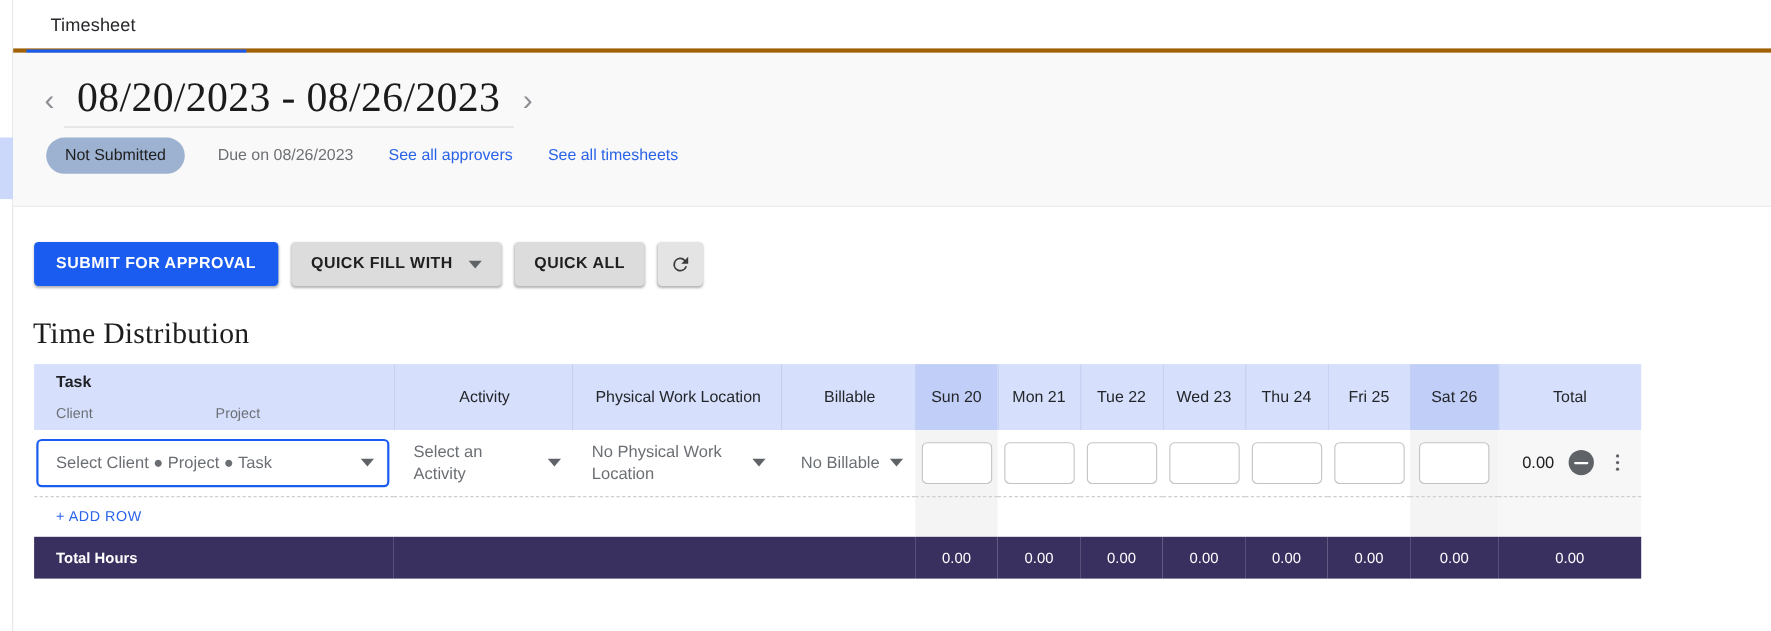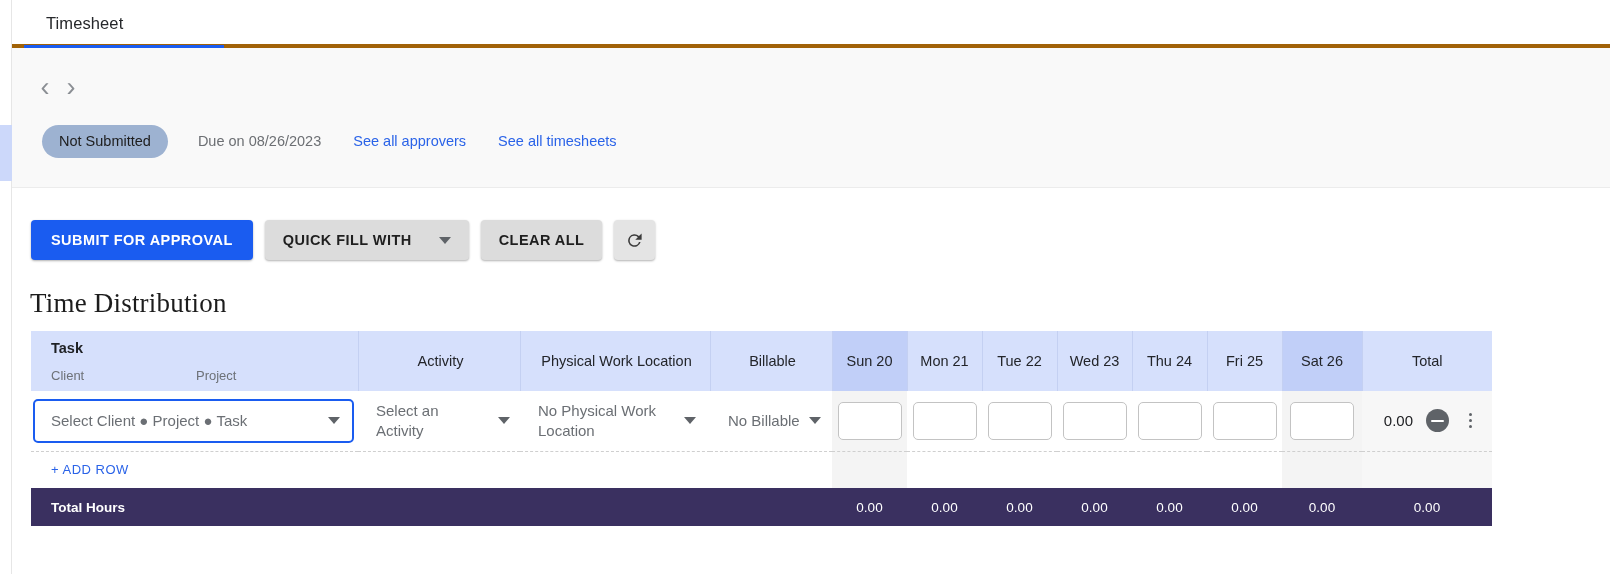--- a/index.html
+++ b/index.html
@@ -179,21 +179,21 @@
   }
   .btn-primary {
     background: #1a5cf0;
     color: #ffffff;
     padding: 0 20px;
   }
   .btn-secondary {
     background: #dcdcdc;
     color: #1f1f1f;
     padding: 0 18px;
-    gap: 27px;
+    gap: 14px;
   }
   .btn-icon {
     background: #e4e4e4;
     color: #3b3b3b;
     width: 41px;
     padding: 0;
   }
   .caret-down {
     width: 0; height: 0;
     border-left: 6px solid transparent;
@@ -398,38 +398,39 @@
 
   <div class="tabstrip">
     <button class="tab">Timesheet</button>
     <div class="tab-underline"></div>
   </div>
 
   <div class="headerpanel">
 
     <div class="daterow">
       <button class="navarrow">‹</button>
+      <div class="daterange">08/20/2023 - 08/26/2023</div>
       <button class="navarrow">›</button>
     </div>
 
     <div class="statusrow">
       <div class="status-chip">Not Submitted</div>
       <div class="due-text">Due on 08/26/2023</div>
       <a class="hlink">See all approvers</a>
       <a class="hlink">See all timesheets</a>
     </div>
   </div>
 
   <div class="actions">
     <button class="btn btn-primary">SUBMIT FOR APPROVAL</button>
     <button class="btn btn-secondary">
       <span>QUICK FILL WITH</span>
       <span class="caret-down"></span>
     </button>
-    <button class="btn btn-secondary">CLEAR ALL</button>
+    <button class="btn btn-secondary">QUICK ALL</button>
     <button class="btn btn-icon">
       <svg width="19" height="19" viewBox="0 0 24 24">
         <path d="M17.65 6.35A8 8 0 1 0 19.73 14h-2.1A6 6 0 1 1 12 6a5.95 5.95 0 0 1 4.22 1.78L13 11h8V3z" fill="#3b3b3b"></path>
       </svg>
     </button>
   </div>
 
   <div class="section-title">Time Distribution</div>
 
   <div class="table-wrap">

